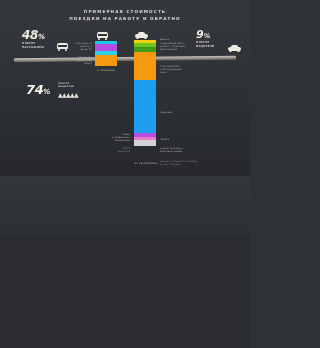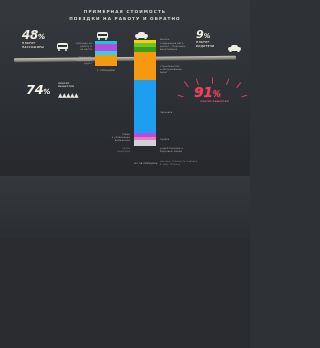--- a/index.html
+++ b/index.html
@@ -181,33 +181,20 @@
       </div>
     </div>
 
     <div class="pct52 hand">
       <span>74</span><span class="u">%</span>
     </div>
     <div class="lbl52 hand micro" style="white-space:pre-line">платит
 общество</div>
     <div class="people">▲▲▲▲▲</div>
 
-    <div class="pct91wrap">
-      <div class="ray" style="left:6px;  top:2px;  height:7px; transform:rotate(-38deg)"></div>
-      <div class="ray" style="left:16px; top:0px;  height:7px; transform:rotate(-20deg)"></div>
-      <div class="ray" style="left:30px; top:-1px; height:7px; transform:rotate(0deg)"></div>
-      <div class="ray" style="left:44px; top:0px;  height:7px; transform:rotate(20deg)"></div>
-      <div class="ray" style="left:54px; top:3px;  height:7px; transform:rotate(38deg)"></div>
-      <div class="ray" style="left:1px;  top:13px; height:6px; transform:rotate(-72deg)"></div>
-      <div class="ray" style="left:59px; top:13px; height:6px; transform:rotate(72deg)"></div>
-      <div class="pct91 hand">
-        <span>91</span><span class="u">%</span>
-      </div>
-      <div class="lbl91 hand micro">платит общество</div>
-    </div>
 
     <div class="icon-box" style="left:96px;top:31px;">
       <div class="bus-icon">
         <div class="bus-body"></div>
           <div class="bus-win"></div>
         <div class="bus-wheel" style="left:2px"></div>
           <div class="bus-wheel" style="right:2px"></div>
       </div>
     </div>
     <div class="barcol" style="left:95px; top:41px;">

